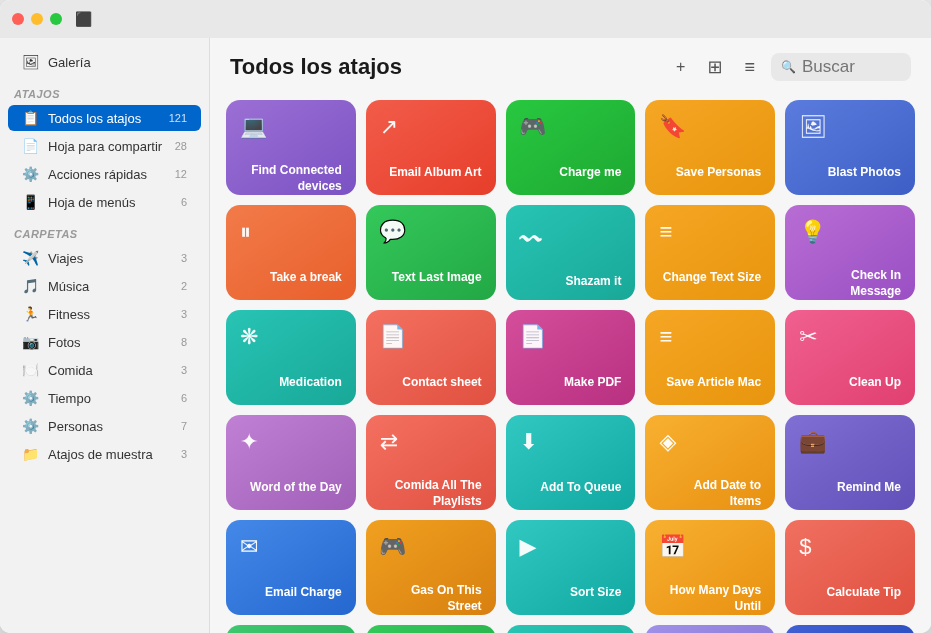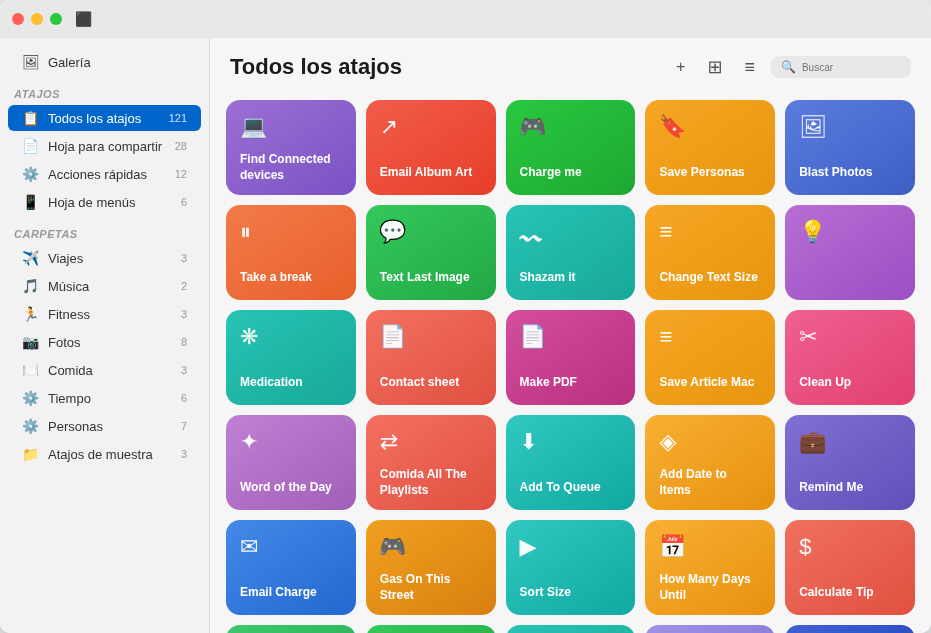--- a/index.html
+++ b/index.html
@@ -151,21 +151,21 @@
       background: #e8e8e8;
       border-radius: 8px;
       padding: 4px 10px;
       gap: 6px;
       width: 140px;
     }
     .search-box input {
       background: none;
       border: none;
       outline: none;
-      font-size: 10px;
+      font-size: 17px;
       color: #4c1d95;
       width: 100%;
     }
     .search-icon { color: #888; font-size: 12px; }
 
     
     .shortcuts-grid {
       flex: 1;
       overflow-y: auto;
       padding: 8px 16px 16px;
@@ -190,21 +190,22 @@
     .card-icon {
       font-size: 22px;
       color: white;
       opacity: 0.95;
     }
     .card-label {
       font-size: 12px;
       font-weight: 600;
       color: white;
       line-height: 1.3;
-      margin-top: 12px;
+      margin-top: 23px;
+      text-align: right;
     }
 
     
     .c-purple-blue { background: linear-gradient(145deg, #9b6fd4, #7b52c4); }
     .c-red { background: linear-gradient(145deg, #f25c4a, #e63e2a); }
     .c-green-bright { background: linear-gradient(145deg, #28c840, #1ea832); }
     .c-yellow { background: linear-gradient(145deg, #f5a623, #e8950e); }
     .c-blue-dark { background: linear-gradient(145deg, #5b7cde, #3d5ec4); }
     .c-orange { background: linear-gradient(145deg, #f27b4a, #e85f2a); }
     .c-green { background: linear-gradient(145deg, #34c85a, #22a845); }
@@ -357,20 +358,21 @@
         <div class="shortcut-card c-teal">
           <span class="card-icon">〰</span>
           <span class="card-label">Shazam it</span>
         </div>
         <div class="shortcut-card c-yellow">
           <span class="card-icon">≡</span>
           <span class="card-label">Change Text Size</span>
         </div>
         <div class="shortcut-card c-purple">
           <span class="card-icon">💡</span>
+          <span class="card-label">Check In Message</span>
         </div>
 
         <div class="shortcut-card c-teal">
           <span class="card-icon">❋</span>
           <span class="card-label">Medication</span>
         </div>
         <div class="shortcut-card c-coral">
           <span class="card-icon">📄</span>
           <span class="card-label">Contact sheet</span>
         </div>

